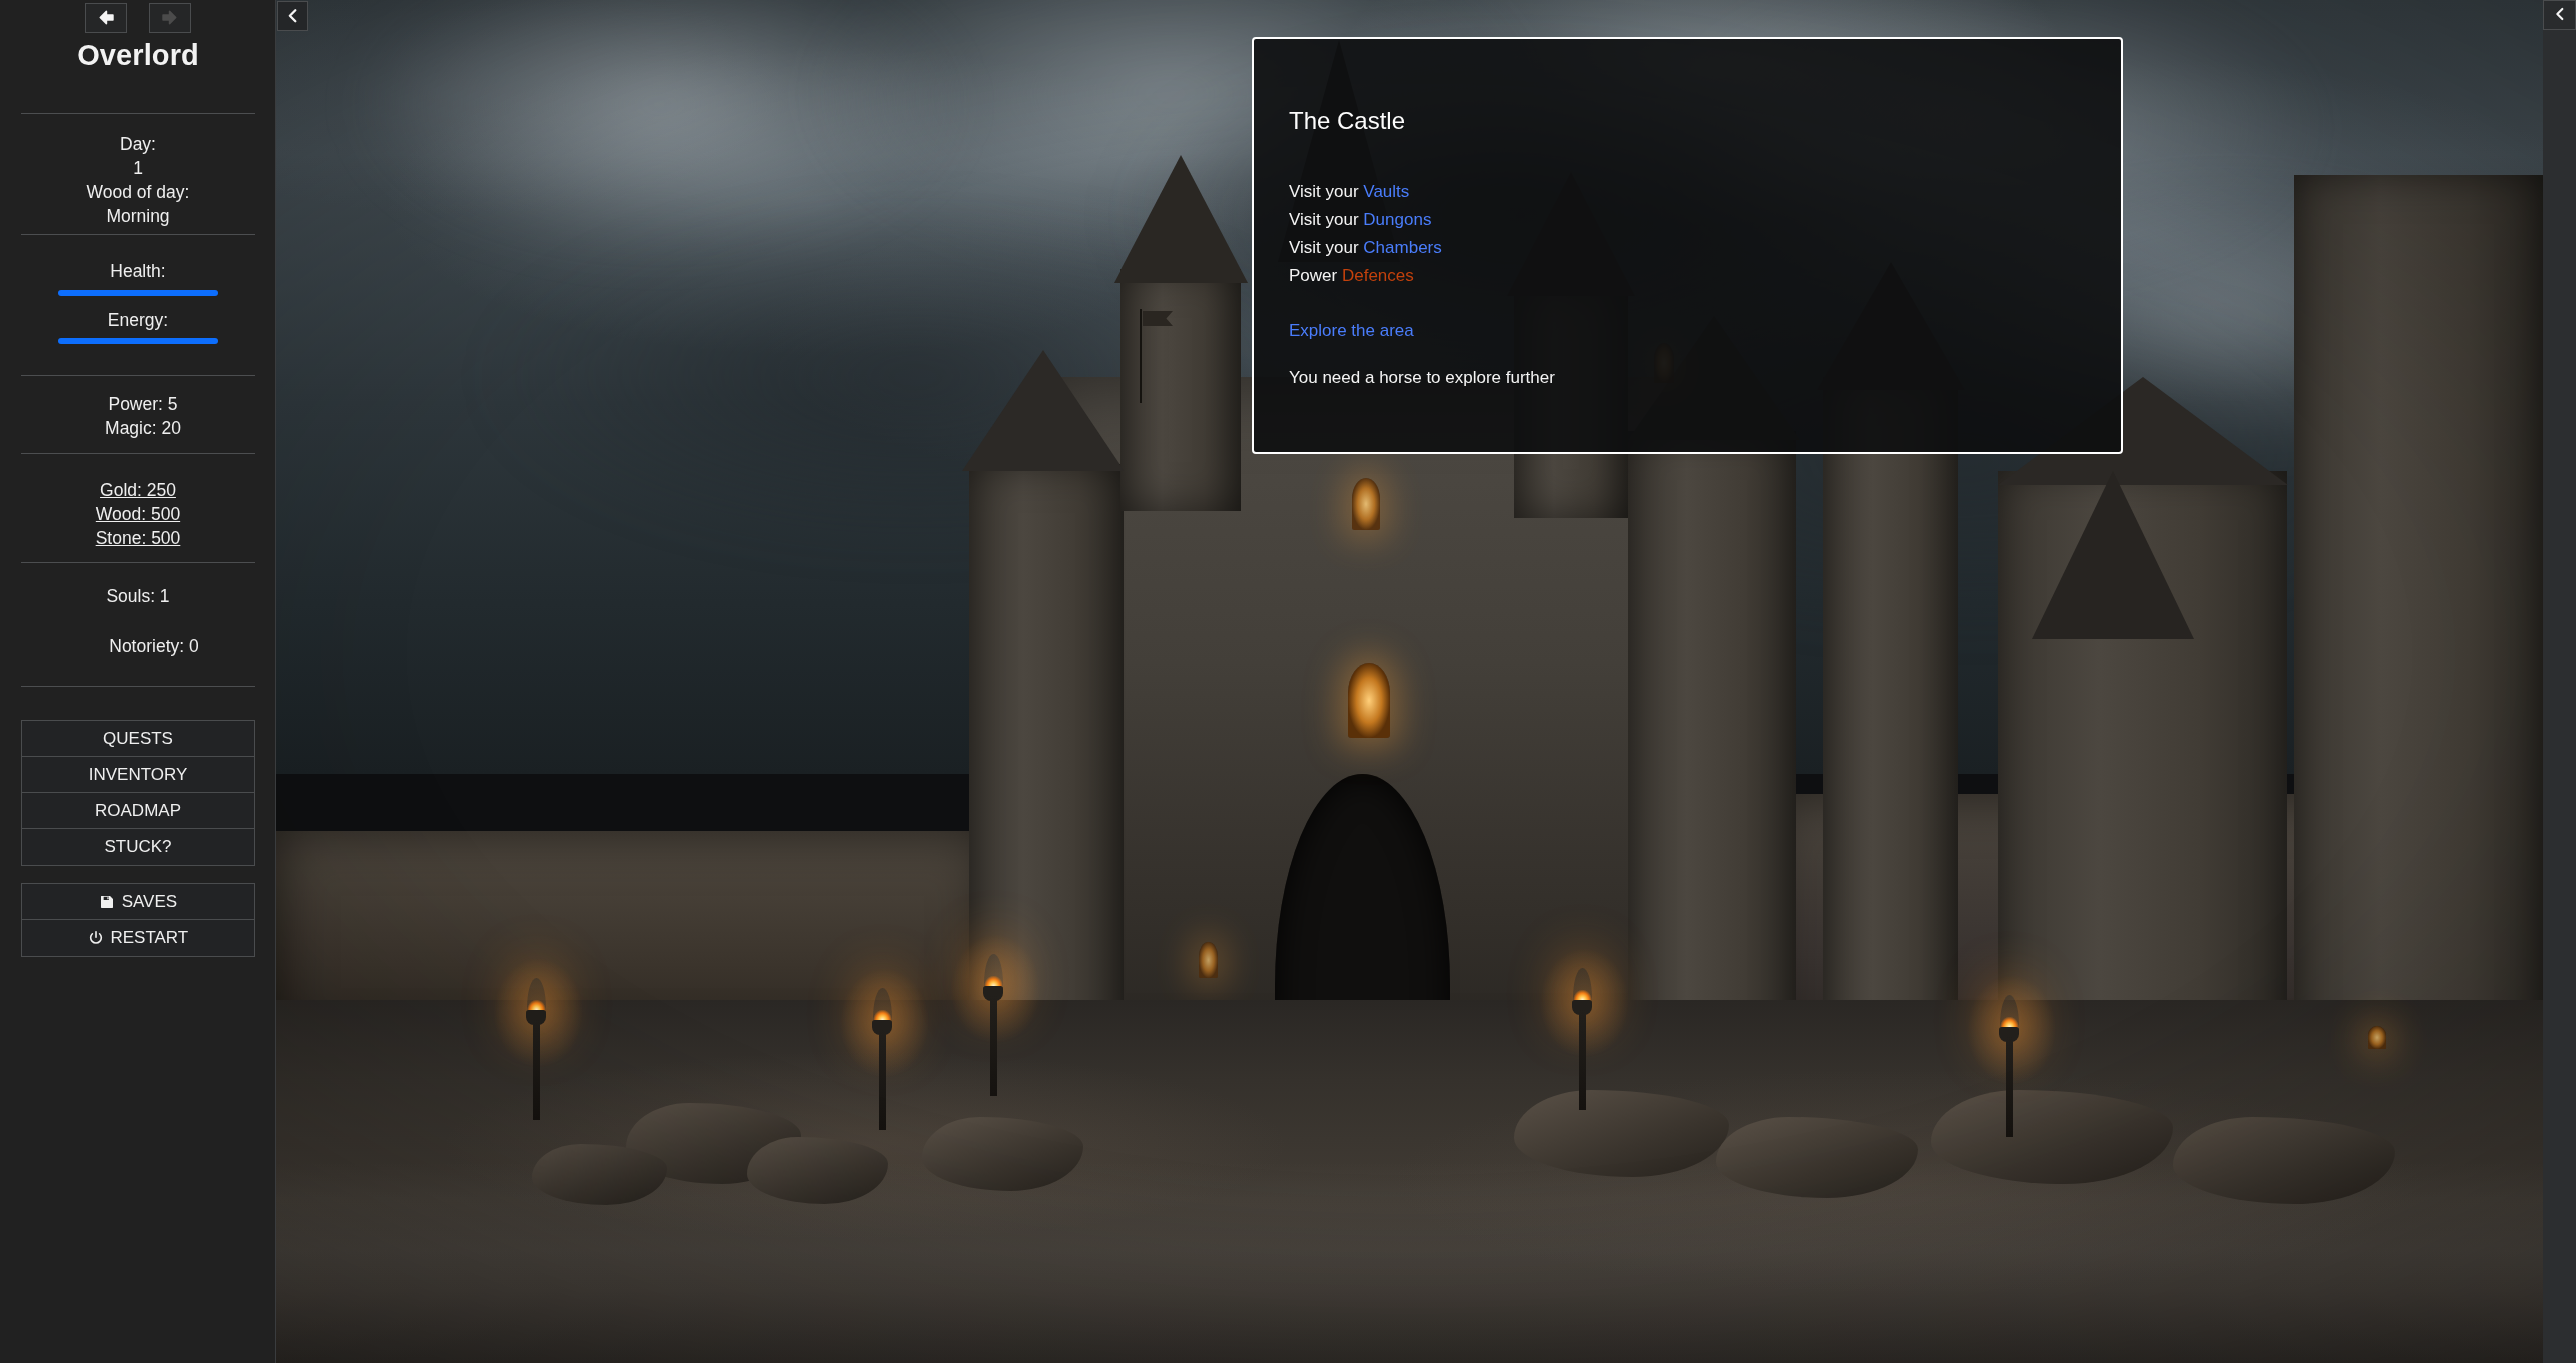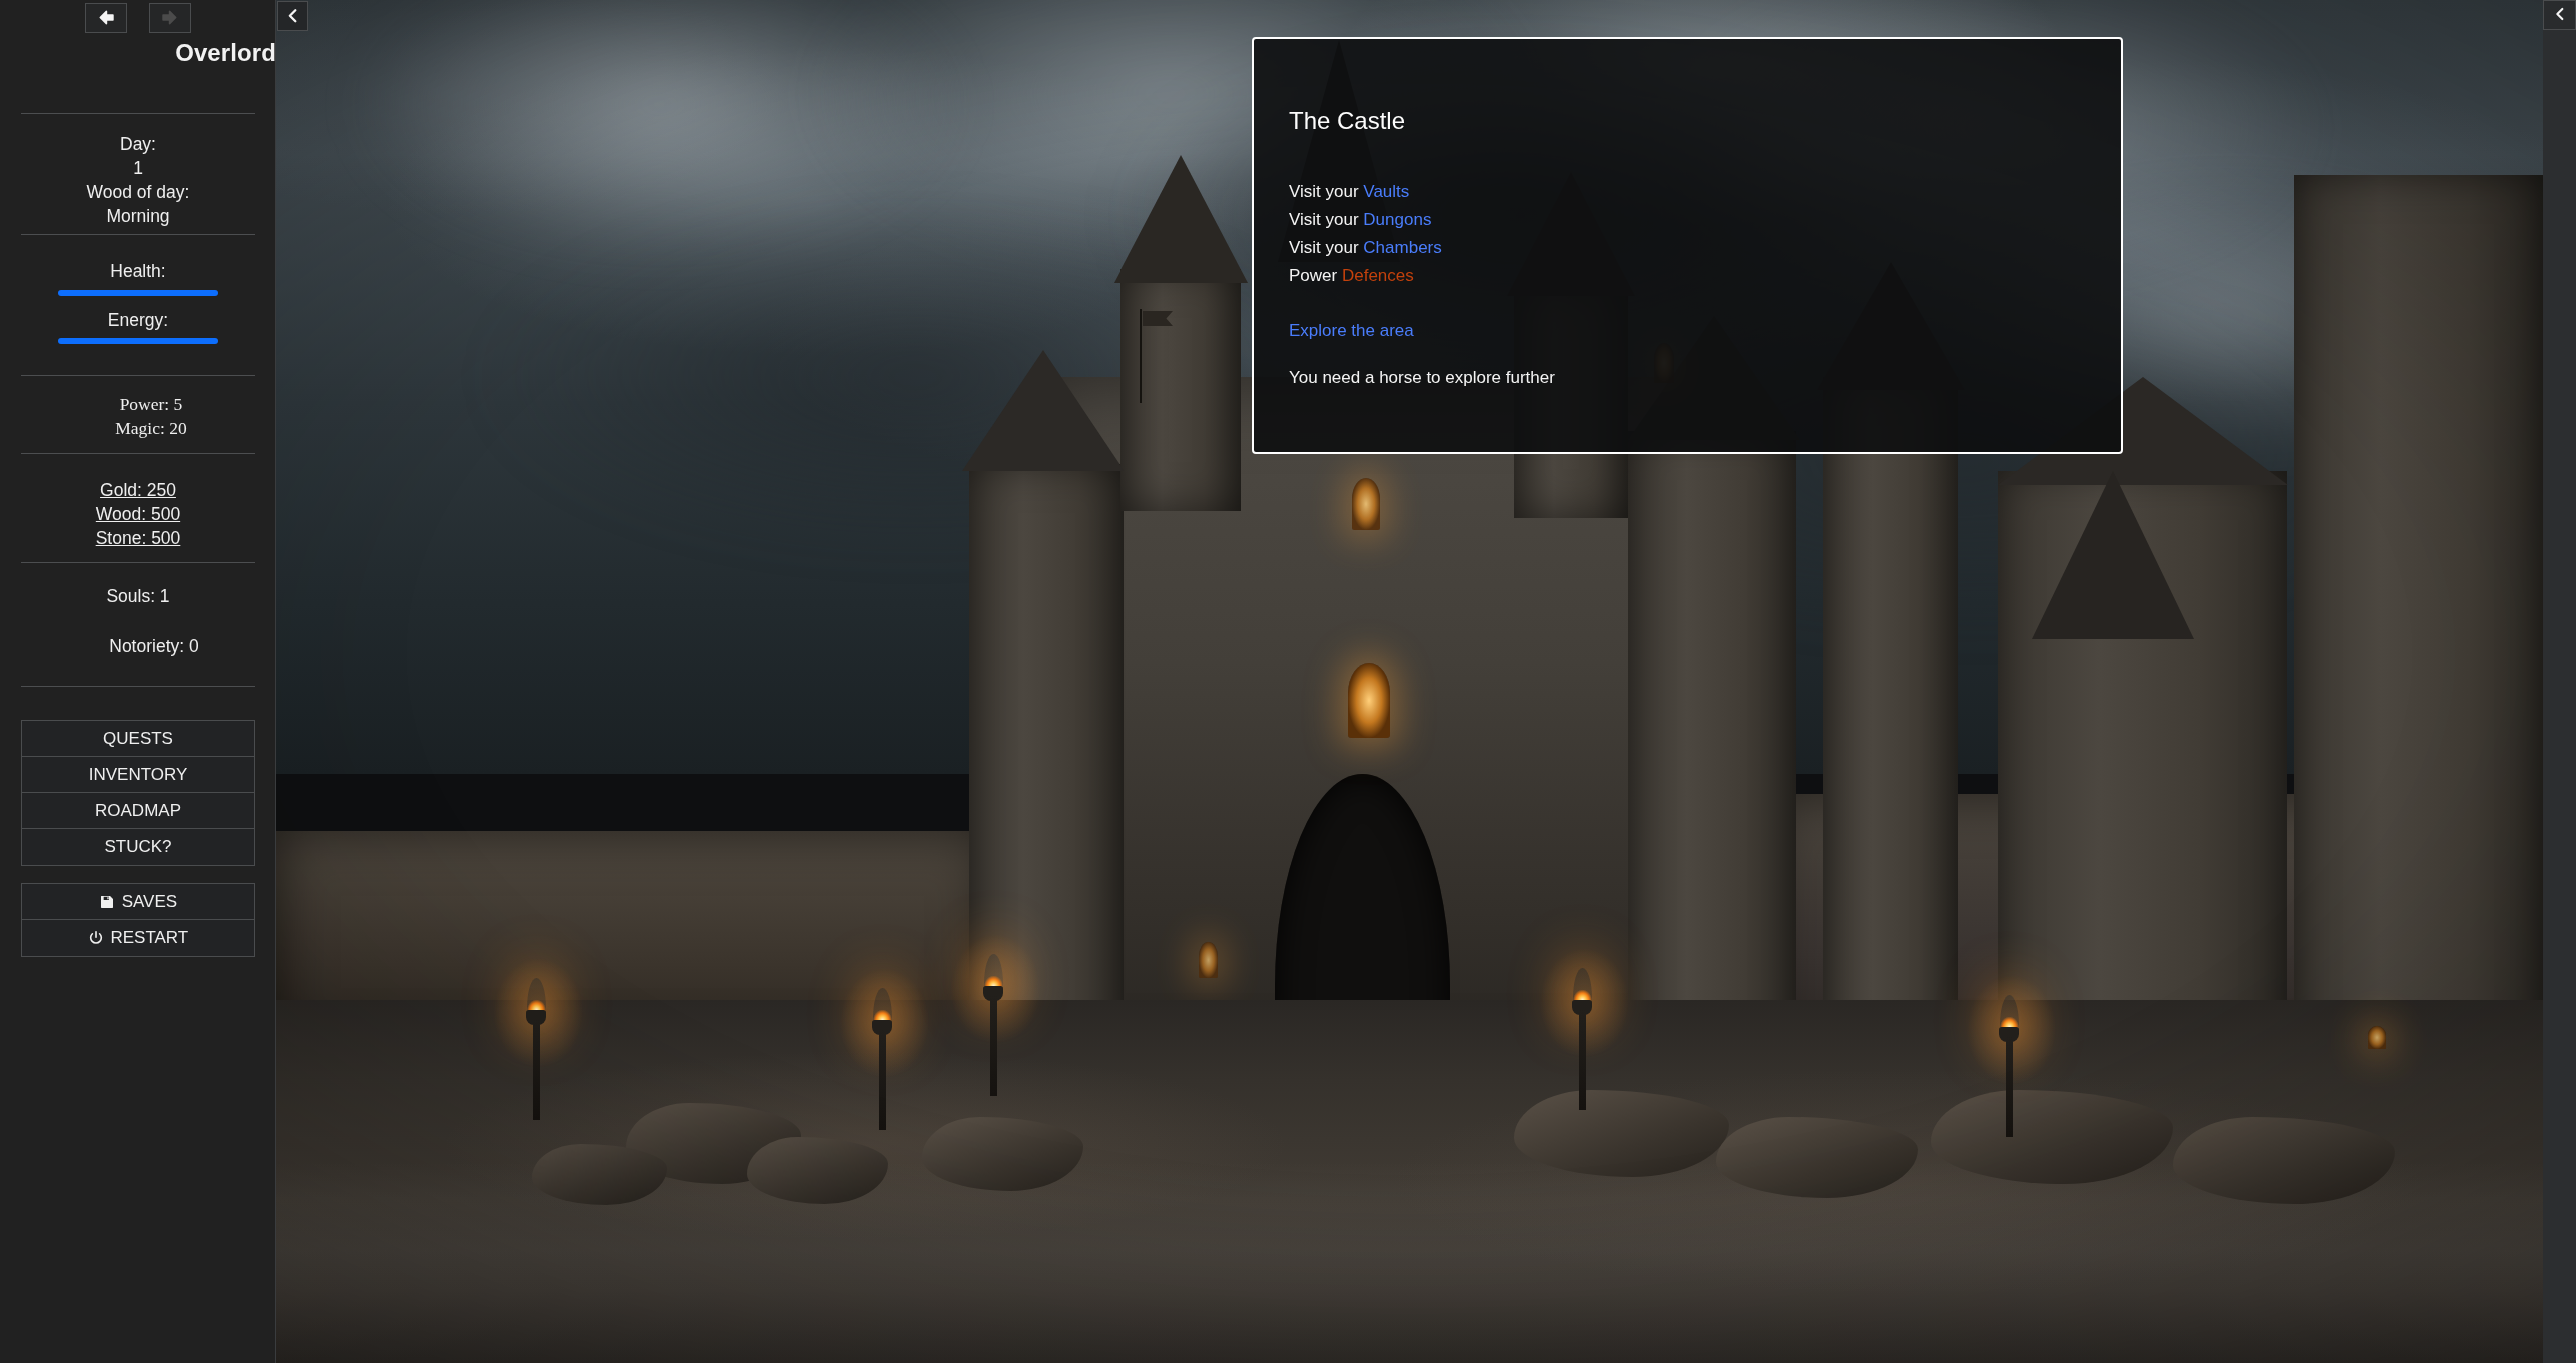--- a/index.html
+++ b/index.html
@@ -30,22 +30,22 @@
     width: 42px; height: 30px;
     border: 0.7px solid #4a4c4e;
     background: #252627;
     display: flex; align-items: center; justify-content: center;
     cursor: pointer;
   }
   .nav-btn svg { width: 19px; height: 19px; display: block; }
 
   .sb-title {
     position: absolute; top: 39px; left: 0; width: 276px;
-    text-align: right;
-    font-size: 24px; font-weight: bold; color: #f2f2f2;
+    text-align: center;
+    font-size: 29px; font-weight: bold; color: #f2f2f2;
     letter-spacing: 0.1px;
   }
 
   .hr {
     width: 234px; height: 0.7px; margin: 0 auto;
     background: #4c4e50;
   }
 
   .sb-section { width: 276px; text-align: center; color: #efefef; }
   .sb-line { font-size: 17.5px; line-height: 24px; }
@@ -286,21 +286,21 @@
       <div class="sb-line" style="margin-top:12px;">Energy:</div>
       <div class="bar-track" style="margin-top:6.7px;">
         <div class="bar-fill" style="width: 100%; background: rgb(13, 110, 253);"></div>
       </div>
     </div>
 
     <div style="position:absolute;top:375px;left:0;width:276px;">
         <div class="hr"></div>
       </div>
 
-    <div class="sb-section" style="position:absolute;top:392px;left:13px;font-family:Liberation Serif, serif;">
+    <div class="sb-section" style="position:absolute;top:392px;left:5px;">
       <div class="sb-line">Power: 5</div>
       <div class="sb-line">Magic: 20</div>
     </div>
 
     <div style="position:absolute;top:453px;left:0;width:276px;">
         <div class="hr"></div>
       </div>
 
     <div class="sb-section" style="position:absolute;top:478px;left:0;text-decoration:underline;">
       <div class="sb-line">Gold: 250</div>

